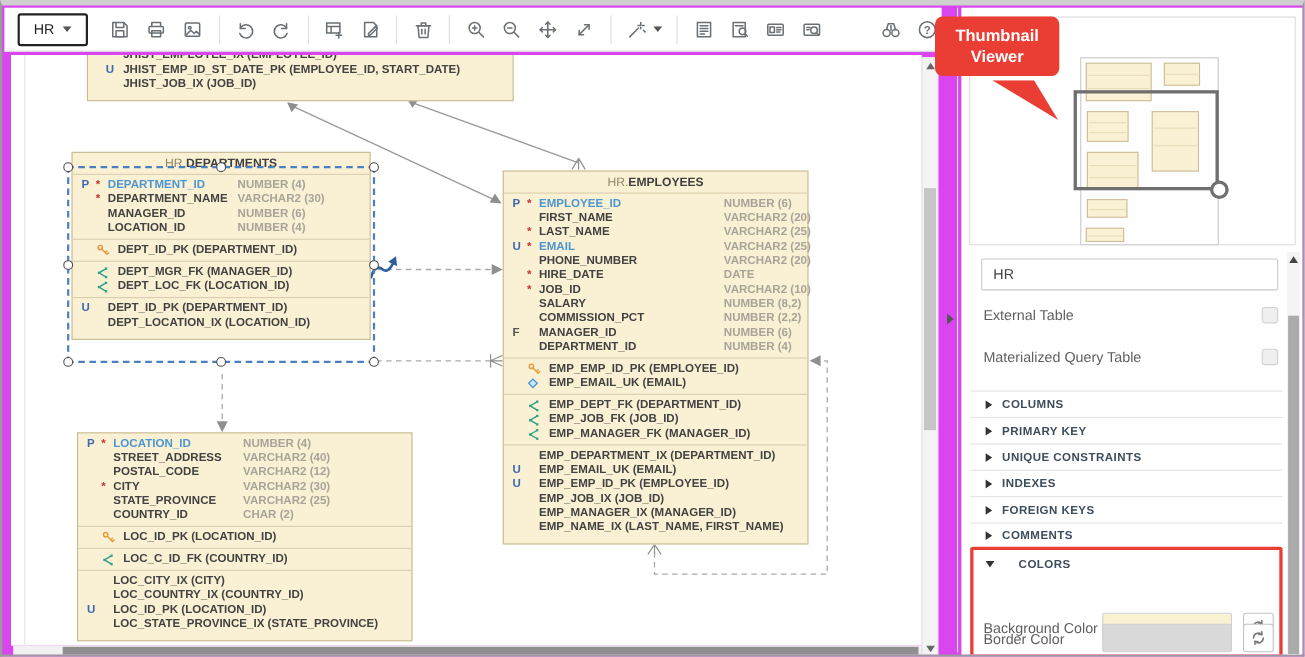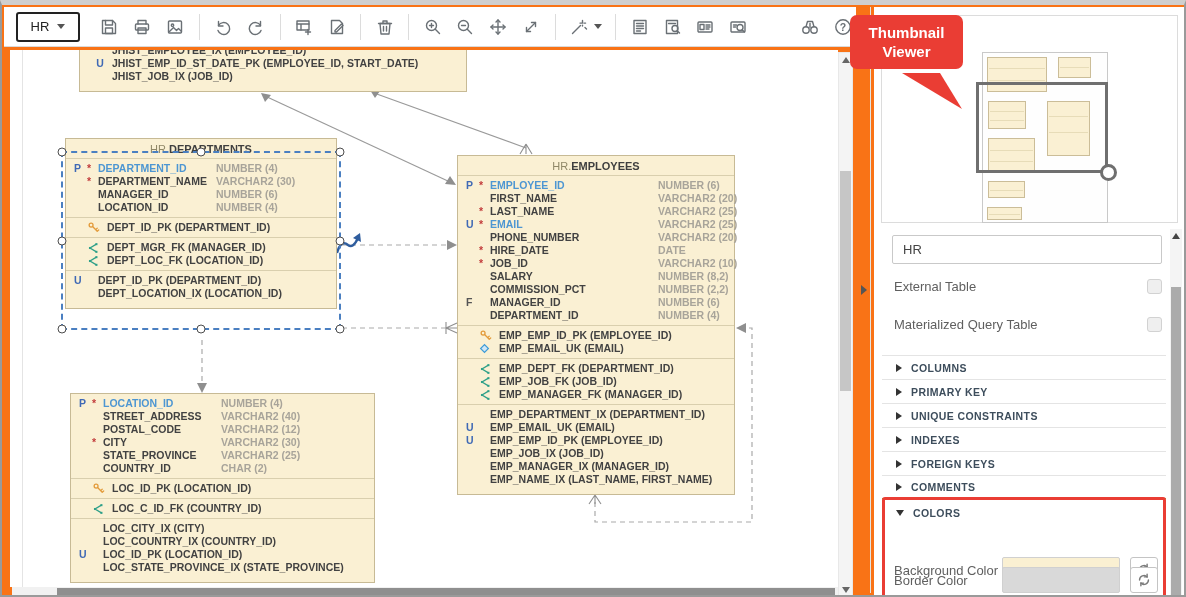--- a/index.html
+++ b/index.html
@@ -1,18 +1,18 @@
 <!DOCTYPE html>
 <html><head>
 <meta charset="utf-8">
 <style>
   * { margin:0; padding:0; box-sizing:border-box; }
   html,body { background:#e8e8e8; }
   body { font-family:"Liberation Sans","DejaVu Sans",sans-serif; }
-  #screen { position:relative; width:1186px; height:597px; background:#f97316;
+  #screen { position:relative; width:1186px; height:597px; background:#d946ef;
             border:2px solid #9a9a9a; border-top:5px solid #cfcfcf; overflow:hidden; }
 
   
   #toolbar { position:absolute; left:2px; top:2px; width:852px; height:40px;
              background:#fff; border-bottom:1px solid #dadada;
              display:flex; align-items:center; gap:6px; padding-left:12px; }
   .tbtn { width:30px; height:30px; display:flex; align-items:center; justify-content:center;
           border:none; background:transparent; cursor:pointer; color:#6a7075; }
   .tbtn svg { stroke:#6a7075; fill:none; stroke-width:1.4; stroke-linecap:round; stroke-linejoin:round; }
   .tsep { width:1px; height:26px; background:#dcdcdc; margin:0 4px; }
@@ -91,21 +91,21 @@
 
   #sections { position:absolute; left:8px; top:348px; width:284px; }
   .sec-row { height:24px; border-top:1px solid #e4e4e4; display:flex; align-items:center;
              gap:9px; padding-left:14px; cursor:pointer; }
   .sec-row:last-child { border-bottom:1px solid #84cc16;text-align:center; }
   .sec-label { font-size:10.5px; font-weight:bold; letter-spacing:.4px; color:#3d4d5c; }
   .tri-right { width:0; height:0; border-top:4px solid transparent; border-bottom:4px solid transparent;
                border-left:6px solid #333; }
   .tri-down { width:0; height:0; border-left:4px solid transparent; border-right:4px solid transparent;
               border-top:6px solid #333; }
-  #colors-header { position:absolute; left:22px; top:500px; display:flex; gap:9px; align-items:center; cursor:pointer; }
+  #colors-header { position:absolute; left:22px; top:500px; display:flex; gap:22px; align-items:center; cursor:pointer; }
   .color-row { position:absolute; left:20px; width:266px; height:26px; display:flex; align-items:center; }
   .color-label { font-size:13px; color:#5f5f5f; width:108px; flex:none; }
   .swatch { width:118px; height:26px; border:1px solid #d0d0d0; border-radius:2px; flex:none; cursor:pointer; }
   .refresh-btn { width:28px; height:26px; margin-left:10px; border:1px solid #c4c4c4; border-radius:3px;
                  background:#fff; display:flex; align-items:center; justify-content:center; cursor:pointer; }
   .refresh-btn svg { stroke:#7a7a7a; fill:none; stroke-width:1.6; stroke-linecap:round; }
   #red-annotation { position:absolute; left:8px; top:490px; width:284px; height:101px;
                     border:3px solid #ea3d34; border-radius:3px; z-index:8; pointer-events:none; }
   #panel-scroll { position:absolute; left:296px; top:222px; width:12px; height:369px; background:#f4f4f4; }
   #panel-thumb { position:absolute; left:1px; top:58px; width:10px; height:308px; background:#ababab; }

